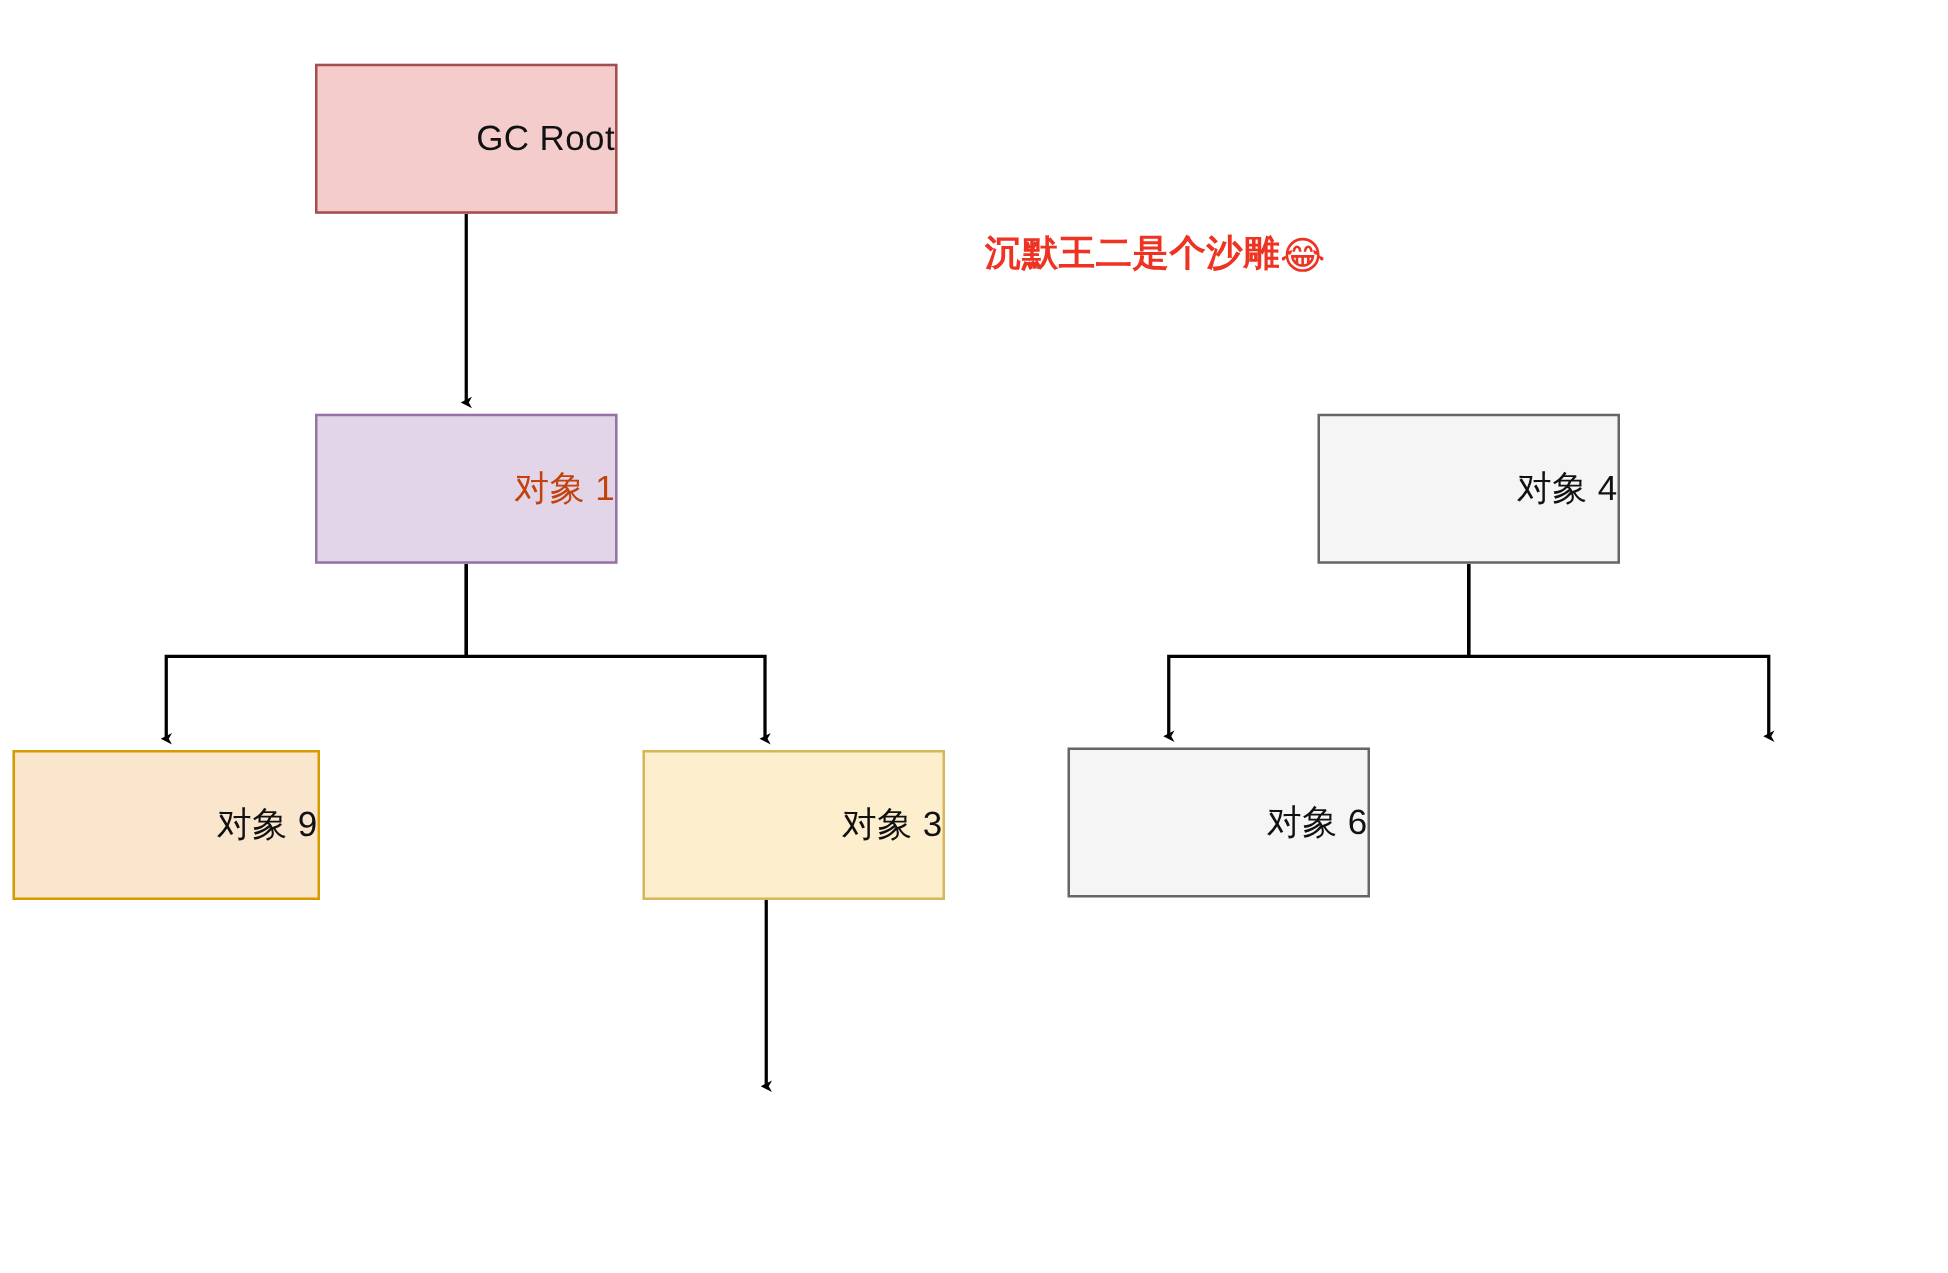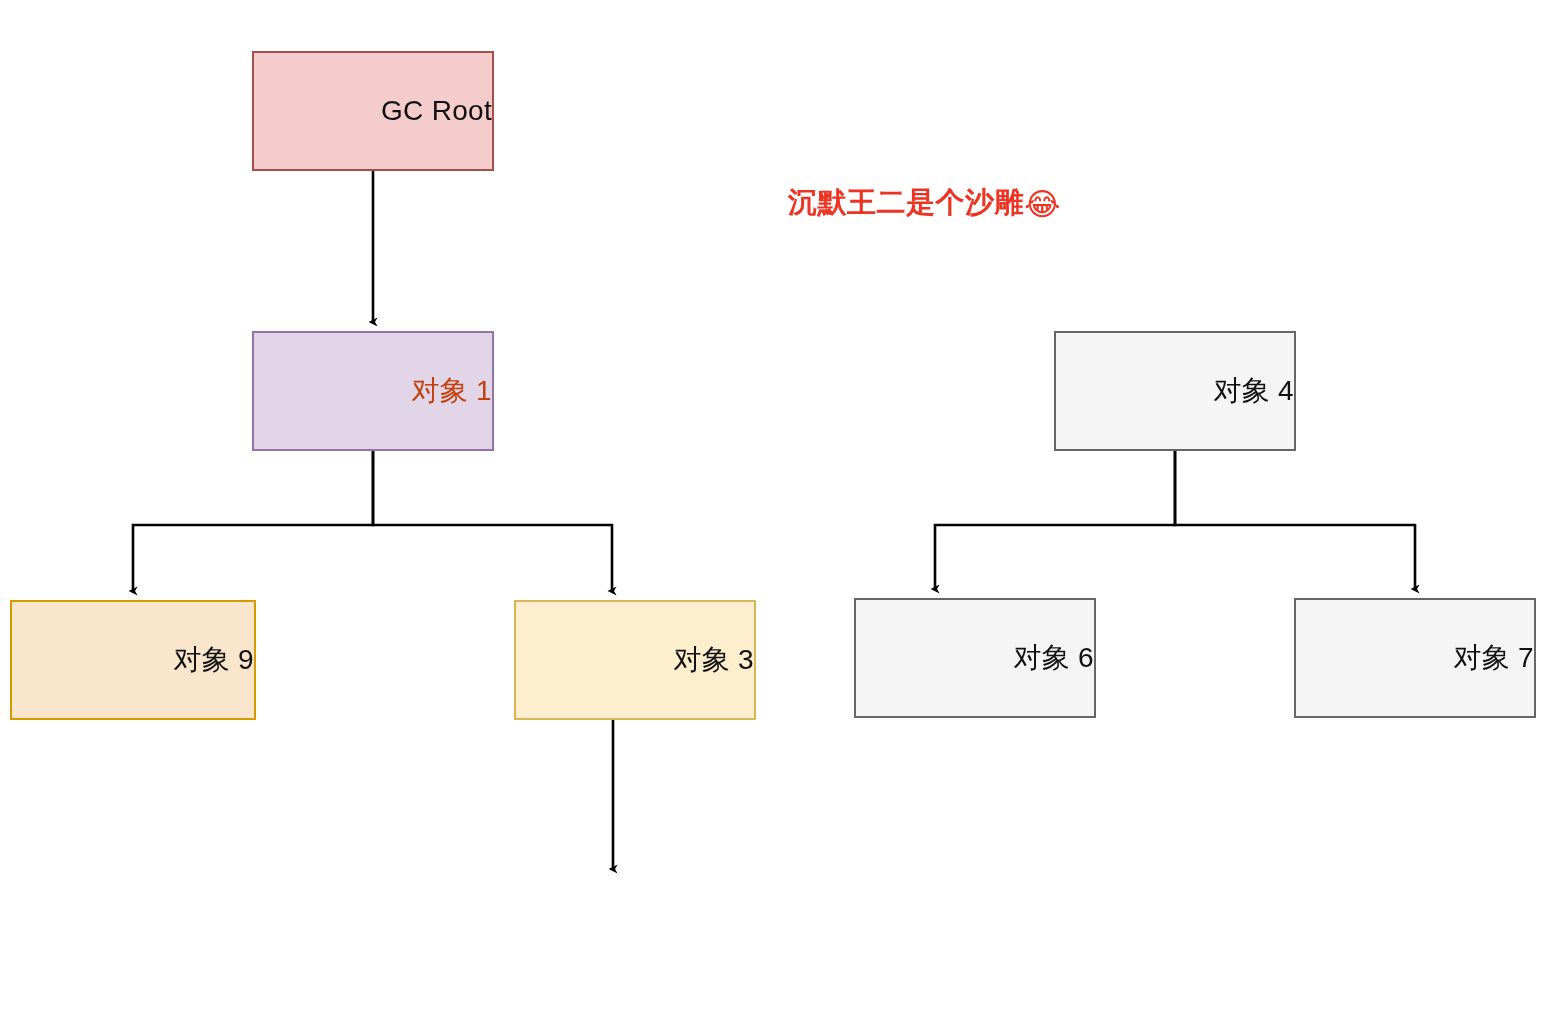--- a/index.html
+++ b/index.html
@@ -95,21 +95,18 @@
 
 
   <div class="node" style="left: 1054px; top: 331px; width: 242px; height: 120px; background: rgb(245, 245, 245); border-color: rgb(102, 102, 102); color: rgb(17, 17, 17);">
     <span class="node-label">对象 4</span>
   </div>
 
   <div class="node" style="left: 814px; top: 598px; width: 242px; height: 120px; background: rgb(245, 245, 245); border-color: rgb(102, 102, 102); color: rgb(17, 17, 17); margin-left: 40px;">
     <span class="node-label">对象 6</span>
   </div>
 
-  <div class="node" style="left: 1294px; top: 598px; width: 242px; height: 120px; background: rgb(245, 245, 245); border-color: rgb(102, 102, 102); color: rgb(17, 17, 17);">
-    <span class="node-label">对象 7</span>
-  </div>
 
   <div class="watermark" style="left: 788px; top: 183px; color: rgb(238, 51, 34);">
     <span>沉默王二是个沙雕</span><span class="wm-emoji">😂</span>
   </div>
 
 </div>
 
 </body></html>

